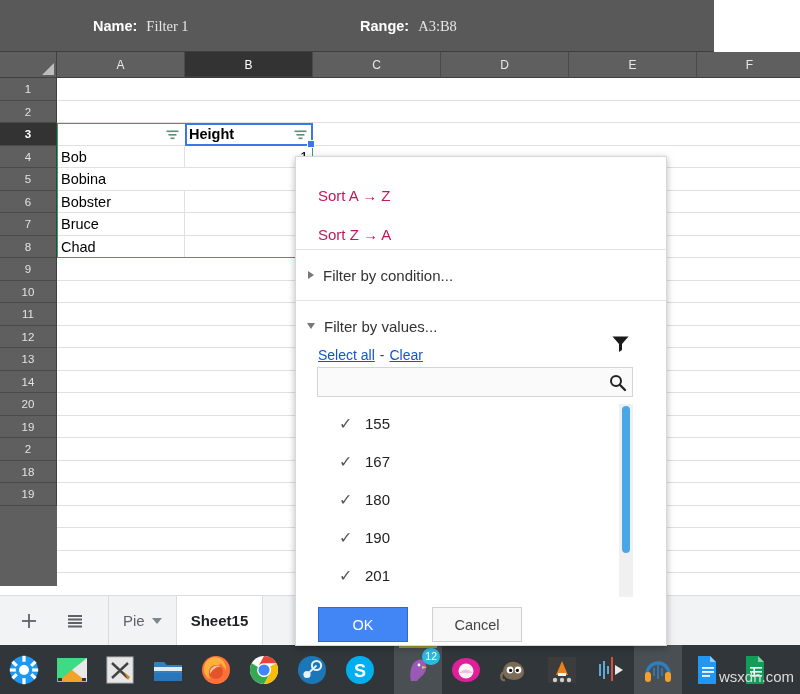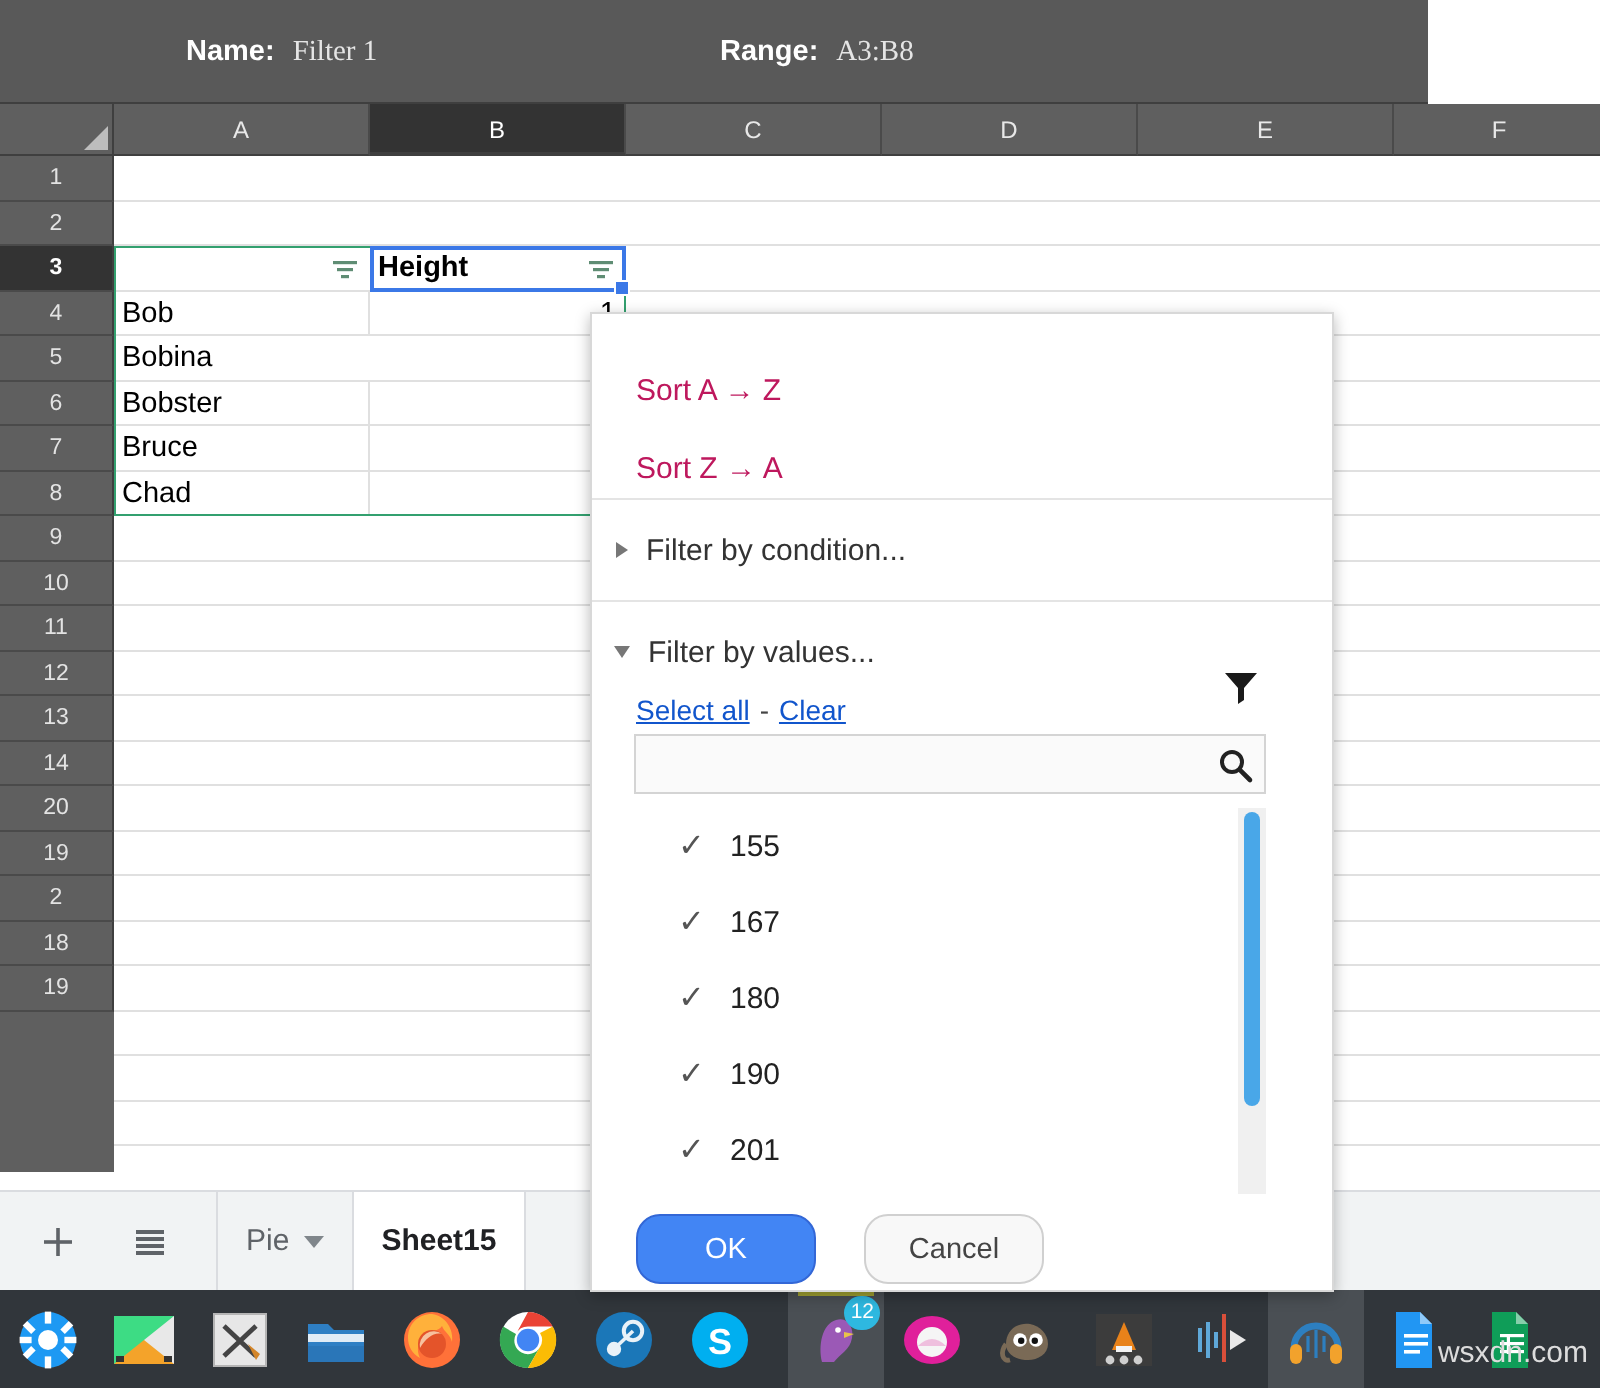--- a/index.html
+++ b/index.html
@@ -142,21 +142,21 @@
   #searchbox .mag { width:30px; display:flex; align-items:center; justify-content:center; }
   #valuelist {
     position:absolute; left:21px; top:247px; width:316px; height:193px; overflow:hidden;
   }
   .vitem { height:38px; display:flex; align-items:center; gap:12px; padding-left:22px; font-size:15px; color:#222; cursor:pointer; }
   .vcheck { color:#555; font-size:16px; width:14px; }
   #vscroll { position:absolute; right:0px; top:0px; width:14px; height:193px; background:#f0f0f0; }
   #vscroll .vthumb { position:absolute; left:3px; top:2px; width:8px; height:147px; background:#49a7e8; border-radius:5px; }
   #menubtns { position:absolute; left:22px; top:450px; display:flex; gap:24px; }
   .btn { height:35px; min-width:90px; display:flex; align-items:center; justify-content:center;
-         font-size:14.5px; border-radius:12px; cursor:pointer; }
+         font-size:14.5px; border-radius:0; cursor:pointer; }
   .btn.primary { background:#4285f4; color:#fff; border:1px solid #3367d6; }
   .btn.secondary { background:#f8f8f8; color:#444; border:1px solid #d0d0d0; }
 
   
   #taskbar {
     position:absolute; left:0; top:645px; width:800px; height:49px;
     background:#31363b; display:flex; align-items:center;
   }
   .tsk { width:48px; height:49px; display:flex; align-items:center; justify-content:center; position:relative; cursor:pointer;}
   .tsk.active { background:#4a4f54; }

